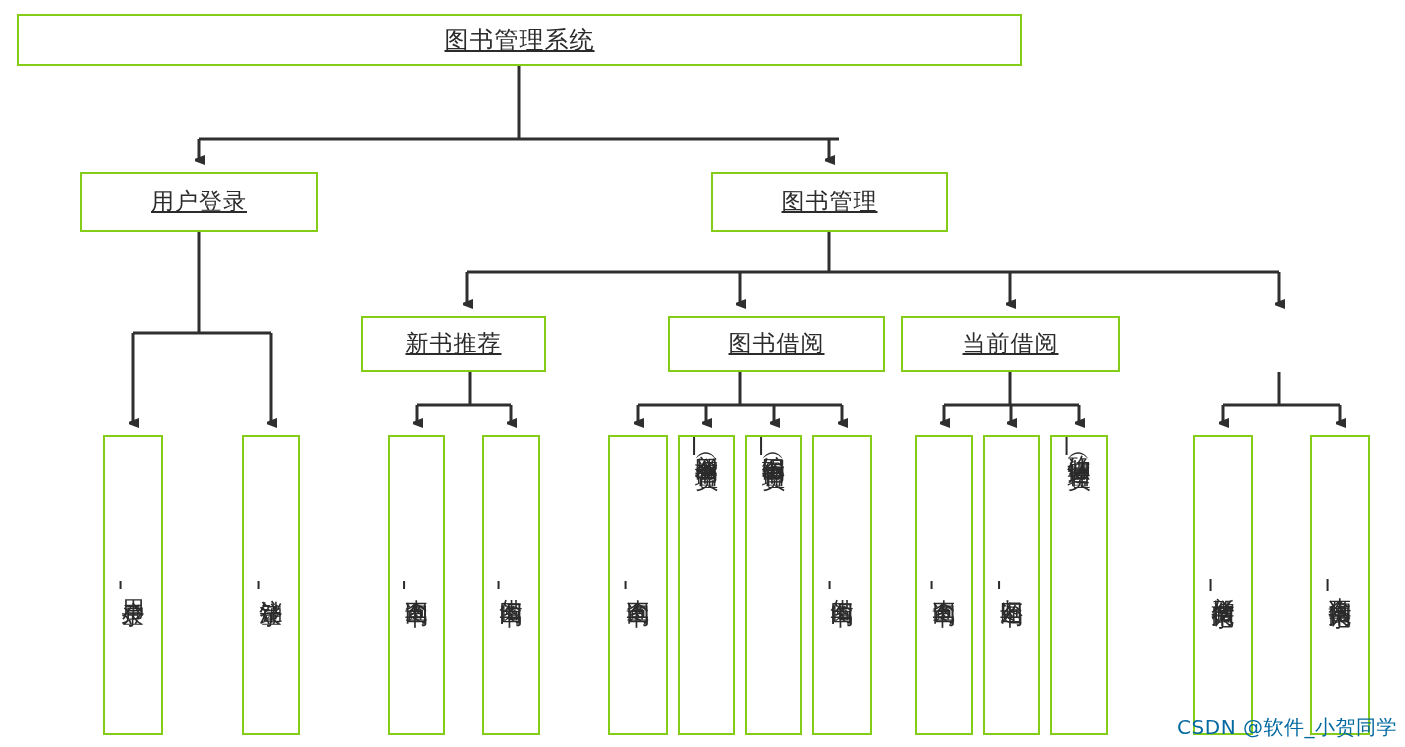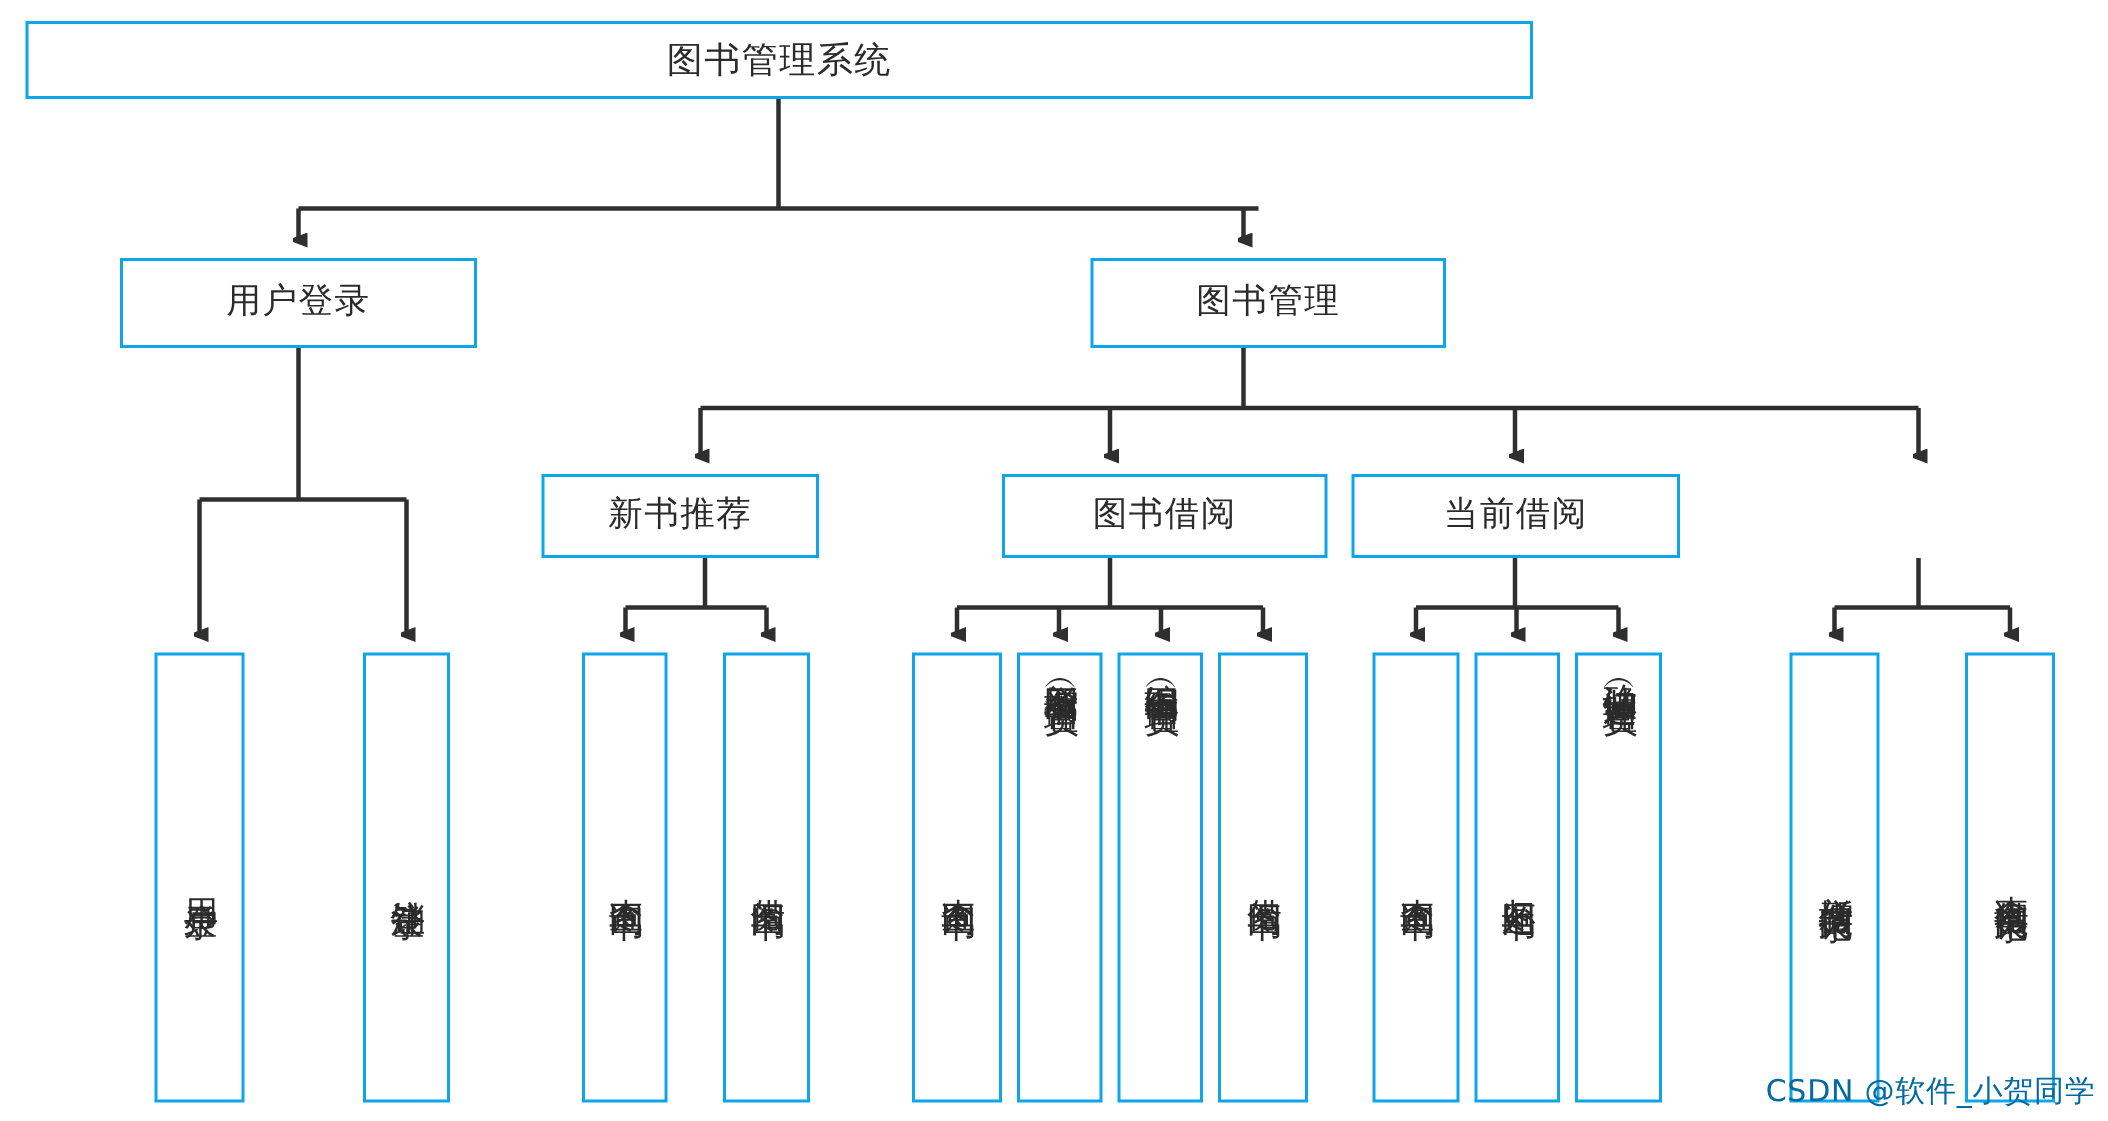--- a/index.html
+++ b/index.html
@@ -22,25 +22,26 @@
     left: 0;
     top: 0;
     width: 1405px;
     height: 747px;
     pointer-events: none;
   }
   .node {
     position: absolute;
     box-sizing: border-box;
     background: #ffffff;
-    border: 2px solid #0ea5e9;
+    border: 2px solid #84cc16;
     display: flex;
     align-items: center;
     justify-content: center;
     color: #2b2b2b;
+    text-decoration: underline;
   }
   .node.horiz {
     font-size: 23px;
     line-height: 1.2;
     letter-spacing: 1px;
   }
   .node.root {
     font-size: 24px;
   }
   .node.leaf {
@@ -121,21 +122,21 @@
     </g>
   </svg>
 
   <div class="node horiz root" style="left:17px; top:14px; width:1005px; height:52px;">
     <span>图书管理系统</span>
   </div>
 
   <div class="node horiz" style="left:80px; top:172px; width:238px; height:60px;">
     <span>用户登录</span>
   </div>
-  <div class="node horiz" style="left:711px; top:172px; width:237px; height:60px;margin-left:16px;">
+  <div class="node horiz" style="left:711px; top:172px; width:237px; height:60px;">
     <span>图书管理</span>
   </div>
 
   <div class="node horiz" style="left:361px; top:316px; width:185px; height:56px;">
     <span>新书推荐</span>
   </div>
   <div class="node horiz" style="left:668px; top:316px; width:217px; height:56px;">
     <span>图书借阅</span>
   </div>
   <div class="node horiz" style="left:901px; top:316px; width:219px; height:56px;">

